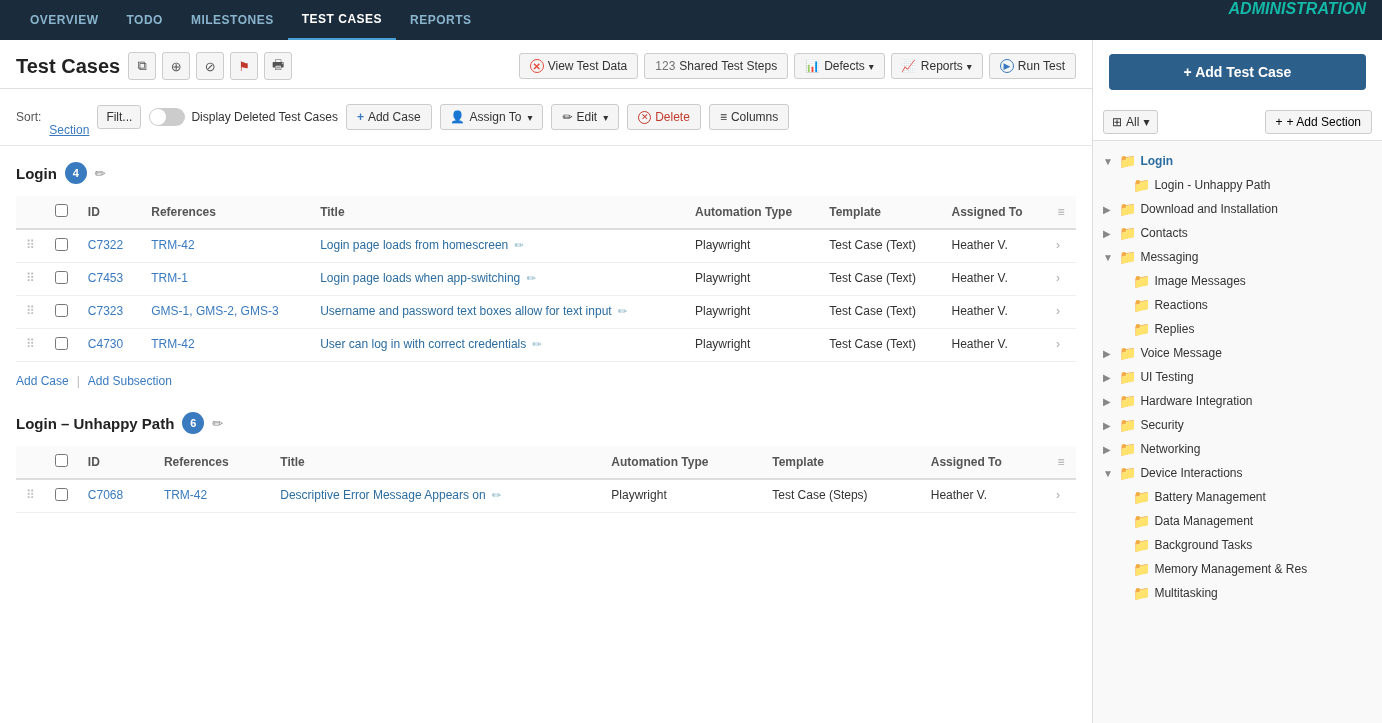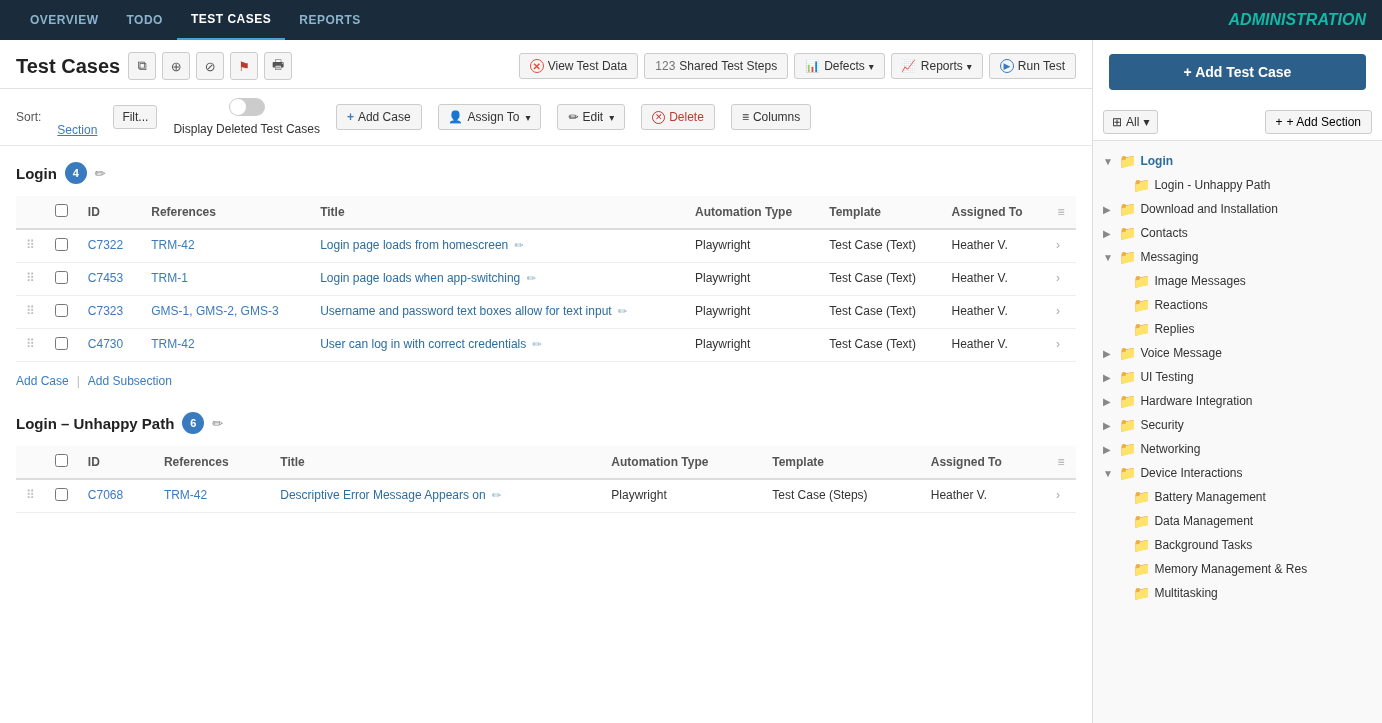--- a/index.html
+++ b/index.html
@@ -2,21 +2,20 @@
 <html><head>
   <meta charset="utf-8">
   <style>
     * { box-sizing: border-box; margin: 0; padding: 0; }
     body { font-family: Arial, sans-serif; font-size: 13px; background: #fff; color: #333; }
 
     
     .top-nav {
       background: #1a2b3c;
       display: flex;
-      align-items: center;
       height: 40px;
       padding: 0 16px;
     }
     .top-nav a {
       color: #8ab4cc;
       text-decoration: none;
       font-size: 12px;
       font-weight: 600;
       letter-spacing: 0.5px;
       padding: 0 14px;
@@ -88,38 +87,38 @@
     .toolbar-btn.with-dropdown::after {
       content: '▾';
       font-size: 10px;
     }
 
     
     .toolbar-row {
       padding: 8px 16px;
       display: flex;
       align-items: center;
-      gap: 16px;
+      gap: 8px;
       border-bottom: 1px solid #e8e8e8;
       background: #fff;
       flex-wrap: wrap;
     }
     .sort-label { font-size: 12px; color: #555; }
     .sort-value { color: #3a7bbf; text-decoration: underline; cursor: pointer; font-size: 12px; margin-top: 26px; }
     .filter-btn {
       padding: 4px 8px;
       border: 1px solid #ccc;
       border-radius: 3px;
       background: #f5f5f5;
       font-size: 12px;
       cursor: pointer;
       color: #333;
     }
     .toggle-container {
-      display: flex; align-items: center; gap: 6px; flex-direction: column;
+      display: flex; align-items: center; gap: 6px;
     }
     .toggle {
       width: 36px; height: 18px;
       background: #ccc;
       border-radius: 9px;
       position: relative;
       cursor: pointer;
     }
     .toggle-knob {
       width: 16px; height: 16px;
@@ -292,20 +291,21 @@
     .header-toolbar {
       display: flex; align-items: center; gap: 6px;
     }
   </style>
 </head>
 <body>
 
 <nav class="top-nav">
   <a href="#">OVERVIEW</a>
   <a href="#">TODO</a>
+  <a href="#">MILESTONES</a>
   <a href="#" class="active">TEST CASES</a>
   <a href="#">REPORTS</a>
   <div class="spacer"></div>
   <span class="admin">ADMINISTRATION</span>
 </nav>
 
 <div class="main-layout">
 
   <div class="left-content">
 

